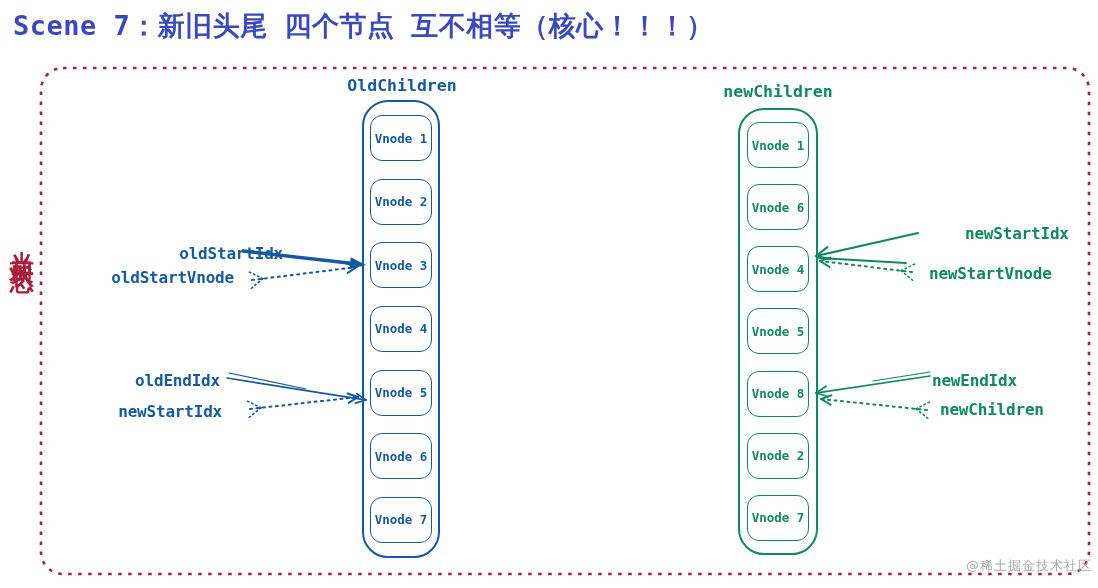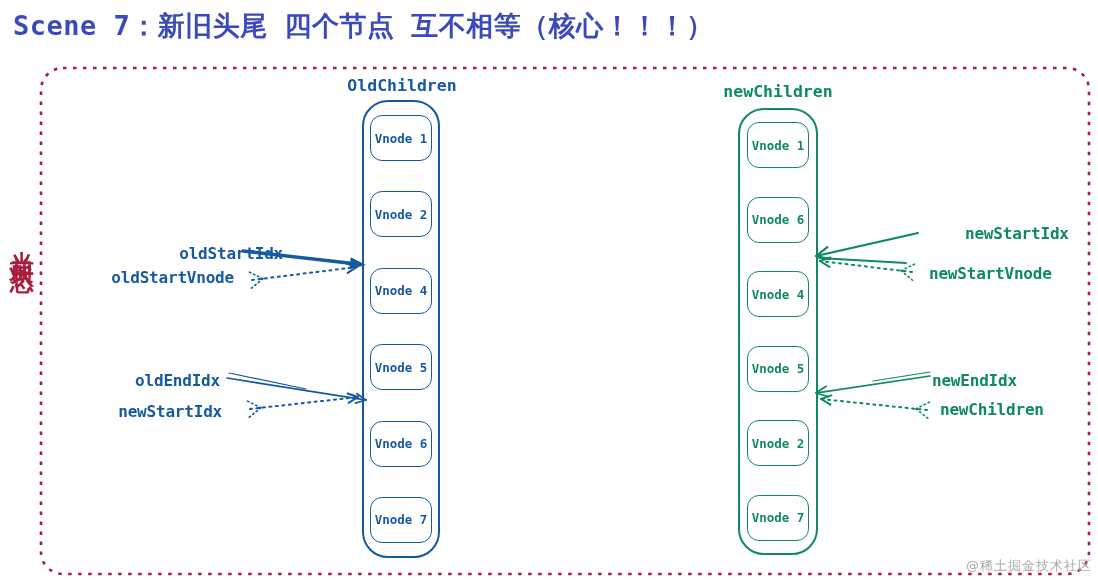--- a/index.html
+++ b/index.html
@@ -65,20 +65,23 @@
   <div class="col-label new">newChildren</div>
 
   <div class="vlist old" id="old-nodes">
       <div class="vnode">
         <span>Vnode 1</span>
       </div>
       <div class="vnode">
         <span>Vnode 2</span>
       </div>
       <div class="vnode">
+        <span>Vnode 3</span>
+      </div>
+      <div class="vnode">
         <span>Vnode 4</span>
       </div>
       <div class="vnode">
         <span>Vnode 5</span>
       </div>
       <div class="vnode">
         <span>Vnode 6</span>
       </div>
       <div class="vnode">
         <span>Vnode 7</span>
@@ -89,20 +92,23 @@
         <span>Vnode 1</span>
       </div>
       <div class="vnode">
         <span>Vnode 6</span>
       </div>
       <div class="vnode">
         <span>Vnode 4</span>
       </div>
       <div class="vnode">
         <span>Vnode 5</span>
+      </div>
+      <div class="vnode">
+        <span>Vnode 8</span>
       </div>
       <div class="vnode">
         <span>Vnode 2</span>
       </div>
       <div class="vnode">
         <span>Vnode 7</span>
       </div>
     </div>
 
   <div class="ptr old" style="right:815px;top:237px;margin-top:7px;">oldStartIdx</div>

